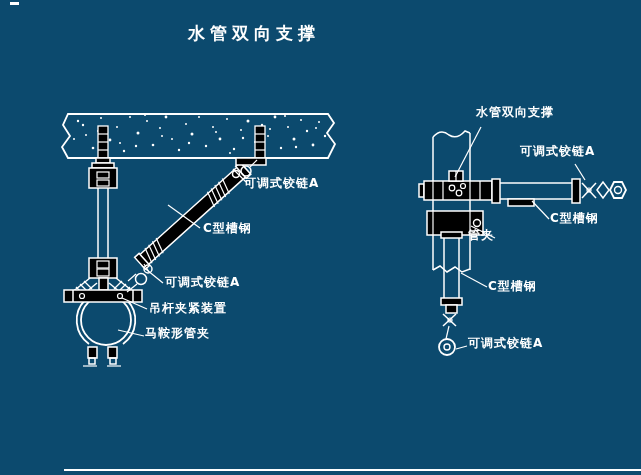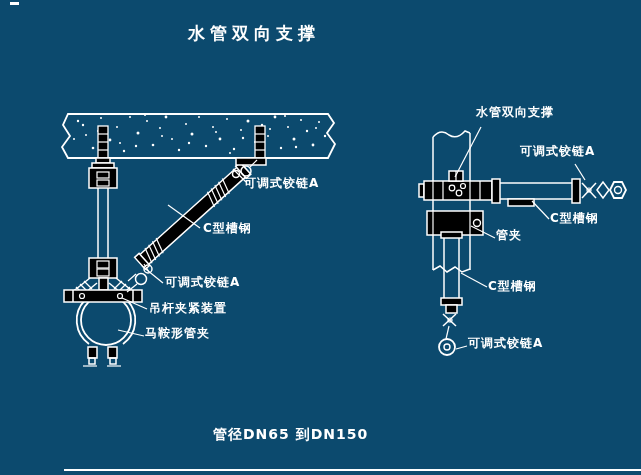--- a/index.html
+++ b/index.html
@@ -281,19 +281,18 @@
 
   <div class="lbl" style="left:244px;top:177px">可调式铰链A</div>
   <div class="lbl" style="left:203px;top:222px">C型槽钢</div>
   <div class="lbl" style="left:165px;top:276px">可调式铰链A</div>
   <div class="lbl" style="left:149px;top:302px">吊杆夹紧装置</div>
   <div class="lbl" style="left:145px;top:327px">马鞍形管夹</div>
 
   <div class="lbl" style="left:476px;top:106px">水管双向支撑</div>
   <div class="lbl" style="left:520px;top:145px">可调式铰链A</div>
   <div class="lbl" style="left:550px;top:212px">C型槽钢</div>
-  <div class="lbl" style="left:496px;top:229px">管夹</div>
+  <div class="lbl" style="left:468px;top:229px">管夹</div>
   <div class="lbl" style="left:488px;top:280px">C型槽钢</div>
   <div class="lbl" style="left:468px;top:337px">可调式铰链A</div>
 
-  <div class="note">管径DN65 到DN150</div>
 
 </div>
 
 </body></html>

